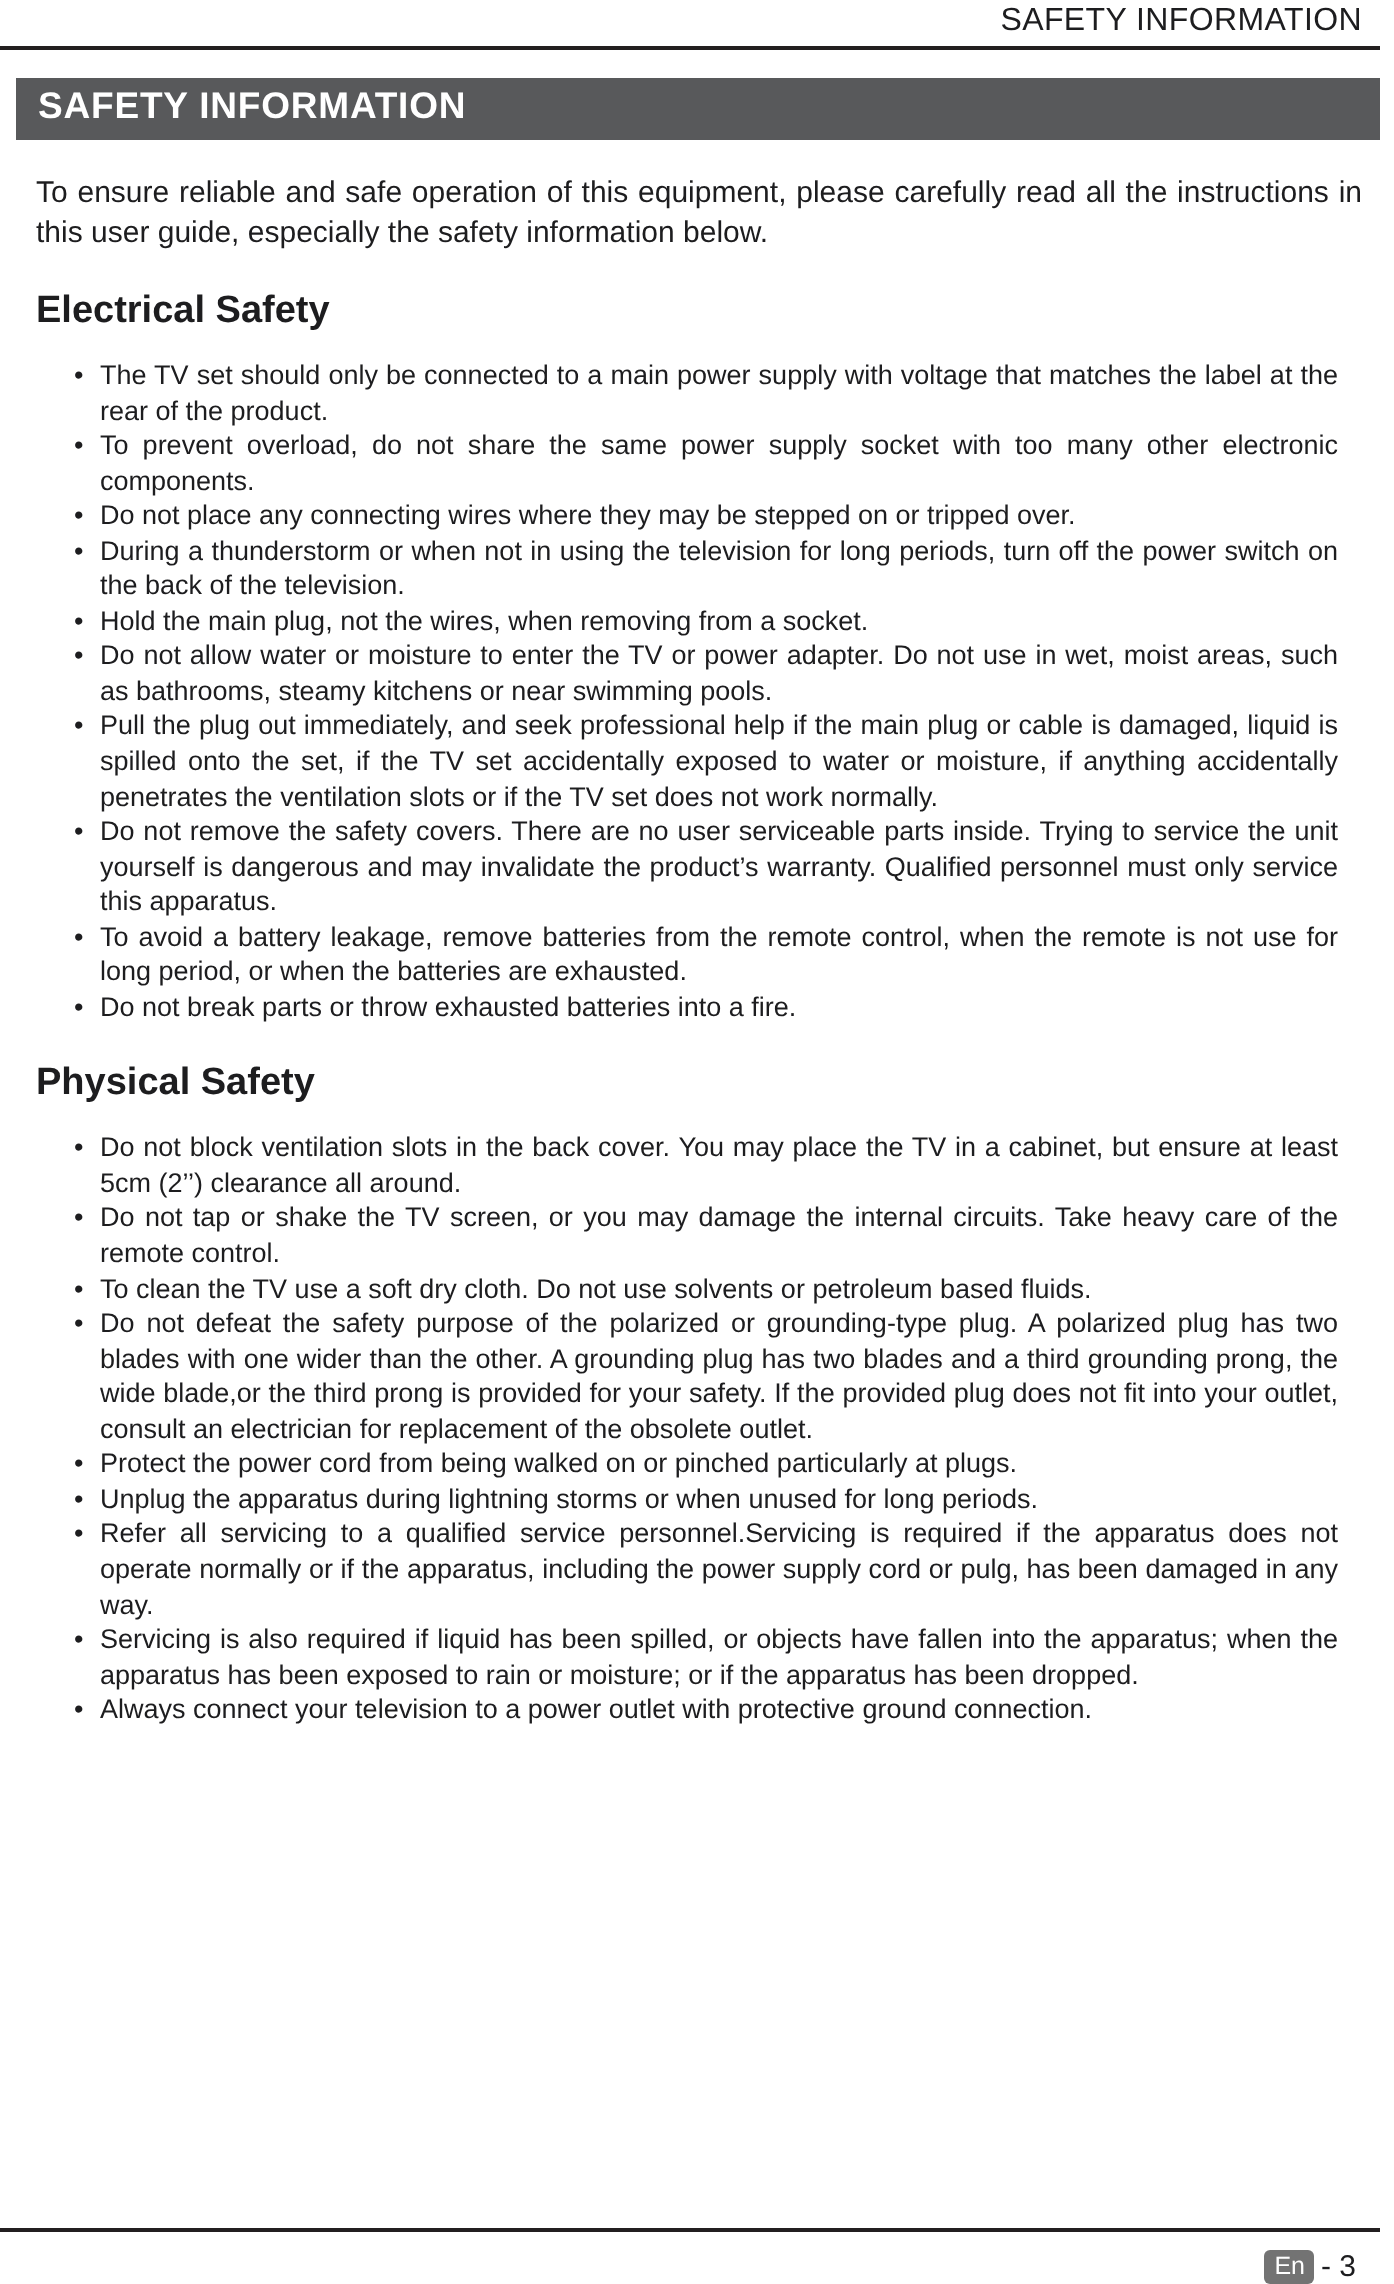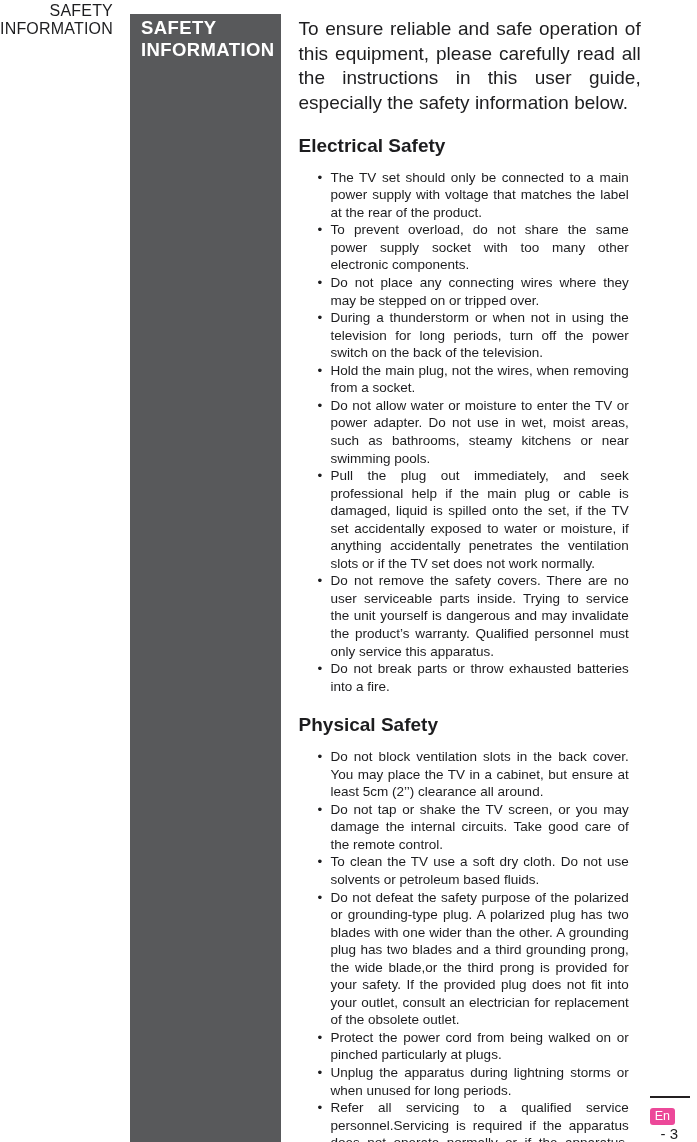--- a/index.html
+++ b/index.html
@@ -4,21 +4,21 @@
 <style>
   html, body { margin: 0; padding: 0; background: #ffffff; }
   .page {
     width: 690px;
     height: 1142px;
     box-sizing: border-box;
     background: #ffffff;
     font-family: "Liberation Sans", sans-serif;
     color: #1d1d1f;
     display: flex;
-    flex-direction: row;
+    flex-direction: column;
     overflow: hidden;
   }
   .running-header {
     text-align: right;
     font-size: 16px;
     padding: 2px 9px 3px 0;
     color: #1d1d1f;
     letter-spacing: 0.2px;
   }
   .header-rule {
@@ -32,21 +32,21 @@
     font-weight: bold;
     font-size: 18.5px;
     letter-spacing: 0.4px;
     padding: 3px 6px 6px 11px;
   }
   .content {
     padding: 0 9px 0 18px;
   }
   .intro {
     margin: 17px 0 0 0;
-    font-size: 19px;
+    font-size: 15px;
     line-height: 1.3;
     text-align: justify;
   }
   .section-heading {
     font-size: 19px;
     font-weight: bold;
     margin: 19px 0 4px 0;
   }
   .bullet-list {
     list-style: none;
@@ -74,21 +74,21 @@
     background: #231f20;
   }
   .footer-text {
     text-align: right;
     padding: 9px 12px 0 0;
     font-size: 15px;
     color: #1d1d1f;
   }
   .lang-badge {
     display: inline-block;
-    background: #ec4899;
+    background: #737373;
     color: #ffffff;
     font-size: 12.5px;
     line-height: 17px;
     padding: 0 5px;
     border-radius: 3px;
     vertical-align: 1px;
     margin-right: 3px;
   }
 </style>
 </head>
@@ -112,34 +112,36 @@
       <div class="section-heading">Electrical Safety</div>
       <ul class="bullet-list">
         <li>The TV set should only be connected to a main power supply with voltage that matches the label at the rear of the product.</li>
         <li>To prevent overload, do not share the same power supply socket with too many other electronic components.</li>
         <li>Do not place any connecting wires where they may be stepped on or tripped over.</li>
         <li>During a thunderstorm or when not in using the television for long periods, turn off the power switch on the back of the television.</li>
         <li>Hold the main plug, not the wires, when removing from a socket.</li>
         <li>Do not allow water or moisture to enter the TV or power adapter. Do not use in wet, moist areas, such as bathrooms, steamy kitchens or near swimming pools.</li>
         <li>Pull the plug out immediately, and seek professional help if the main plug or cable is damaged, liquid is spilled onto the set, if the TV set accidentally exposed to water or moisture, if anything accidentally penetrates the ventilation slots or if the TV set does not work normally.</li>
         <li>Do not remove the safety covers. There are no user serviceable parts inside. Trying to service the unit yourself is dangerous and may invalidate the product’s warranty. Qualified personnel must only service this apparatus.</li>
+        <li>To avoid a battery leakage, remove batteries from the remote control, when the remote is not use for long period, or when the batteries are exhausted.</li>
         <li>Do not break parts or throw exhausted batteries into a fire.</li>
       </ul>
     </div>
 
     <div>
       <div class="section-heading">Physical Safety</div>
       <ul class="bullet-list">
         <li>Do not block ventilation slots in the back cover. You may place the TV in a cabinet, but ensure at least 5cm (2’’) clearance all around.</li>
-        <li>Do not tap or shake the TV screen, or you may damage the internal circuits. Take good care of the remote control.</li>
+        <li>Do not tap or shake the TV screen, or you may damage the internal circuits. Take heavy care of the remote control.</li>
         <li>To clean the TV use a soft dry cloth. Do not use solvents or petroleum based fluids.</li>
         <li>Do not defeat the safety purpose of the polarized or grounding-type plug. A polarized plug has two blades with one wider than the other. A grounding plug has two blades and a third grounding prong, the wide blade,or the third prong is provided for your safety. If the provided plug does not fit into your outlet, consult an electrician for replacement of the obsolete outlet.</li>
         <li>Protect the power cord from being walked on or pinched particularly at plugs.</li>
         <li>Unplug the apparatus during lightning storms or when unused for long periods.</li>
         <li>Refer all servicing to a qualified service personnel.Servicing is required if the apparatus does not operate normally or if the apparatus, including the power supply cord or pulg, has been damaged in any way.</li>
+        <li>Servicing is also required if liquid has been spilled, or objects have fallen into the apparatus; when the apparatus has been exposed to rain or moisture; or if the apparatus has been dropped.</li>
         <li>Always connect your television to a power outlet with protective ground connection.</li>
       </ul>
     </div>
   </div>
 
   <div class="footer">
     <div class="footer-rule"></div>
     <div class="footer-text">
       <span class="lang-badge">En</span><span>- 3</span>
     </div>

